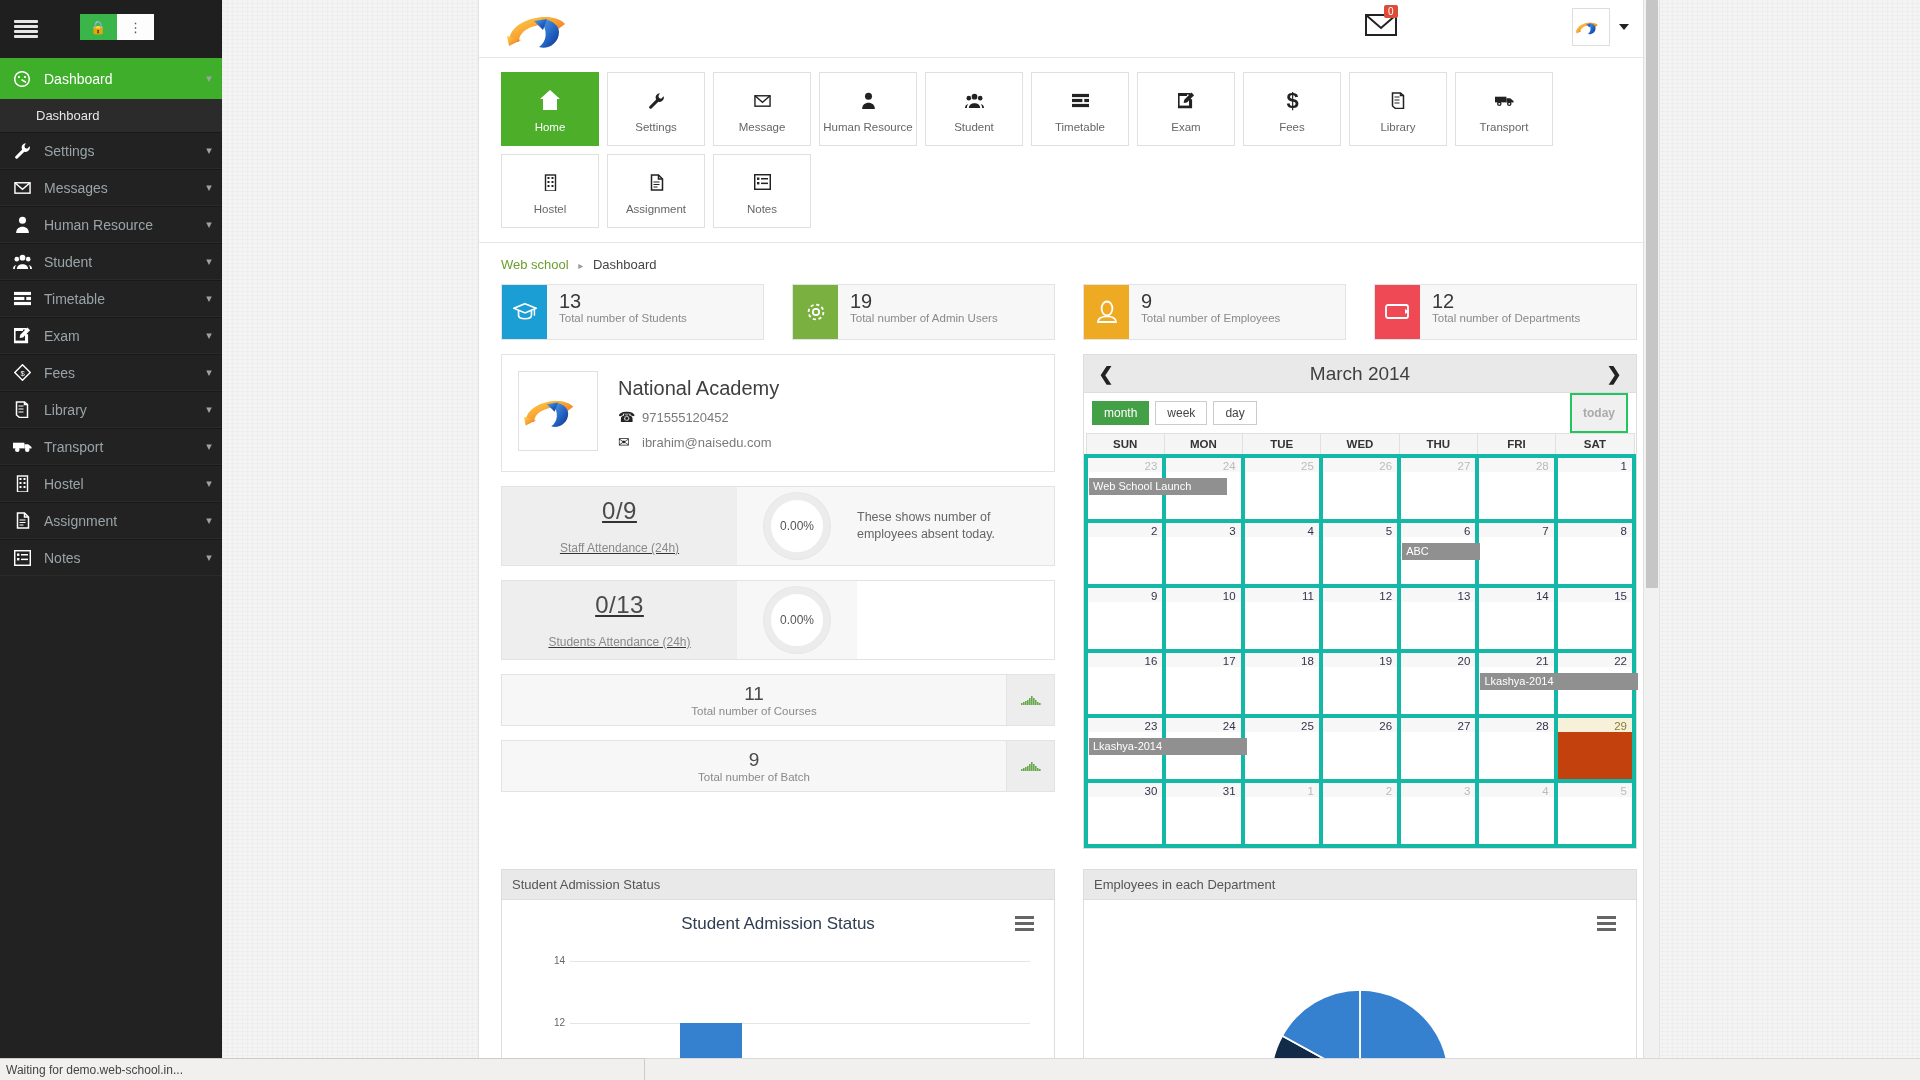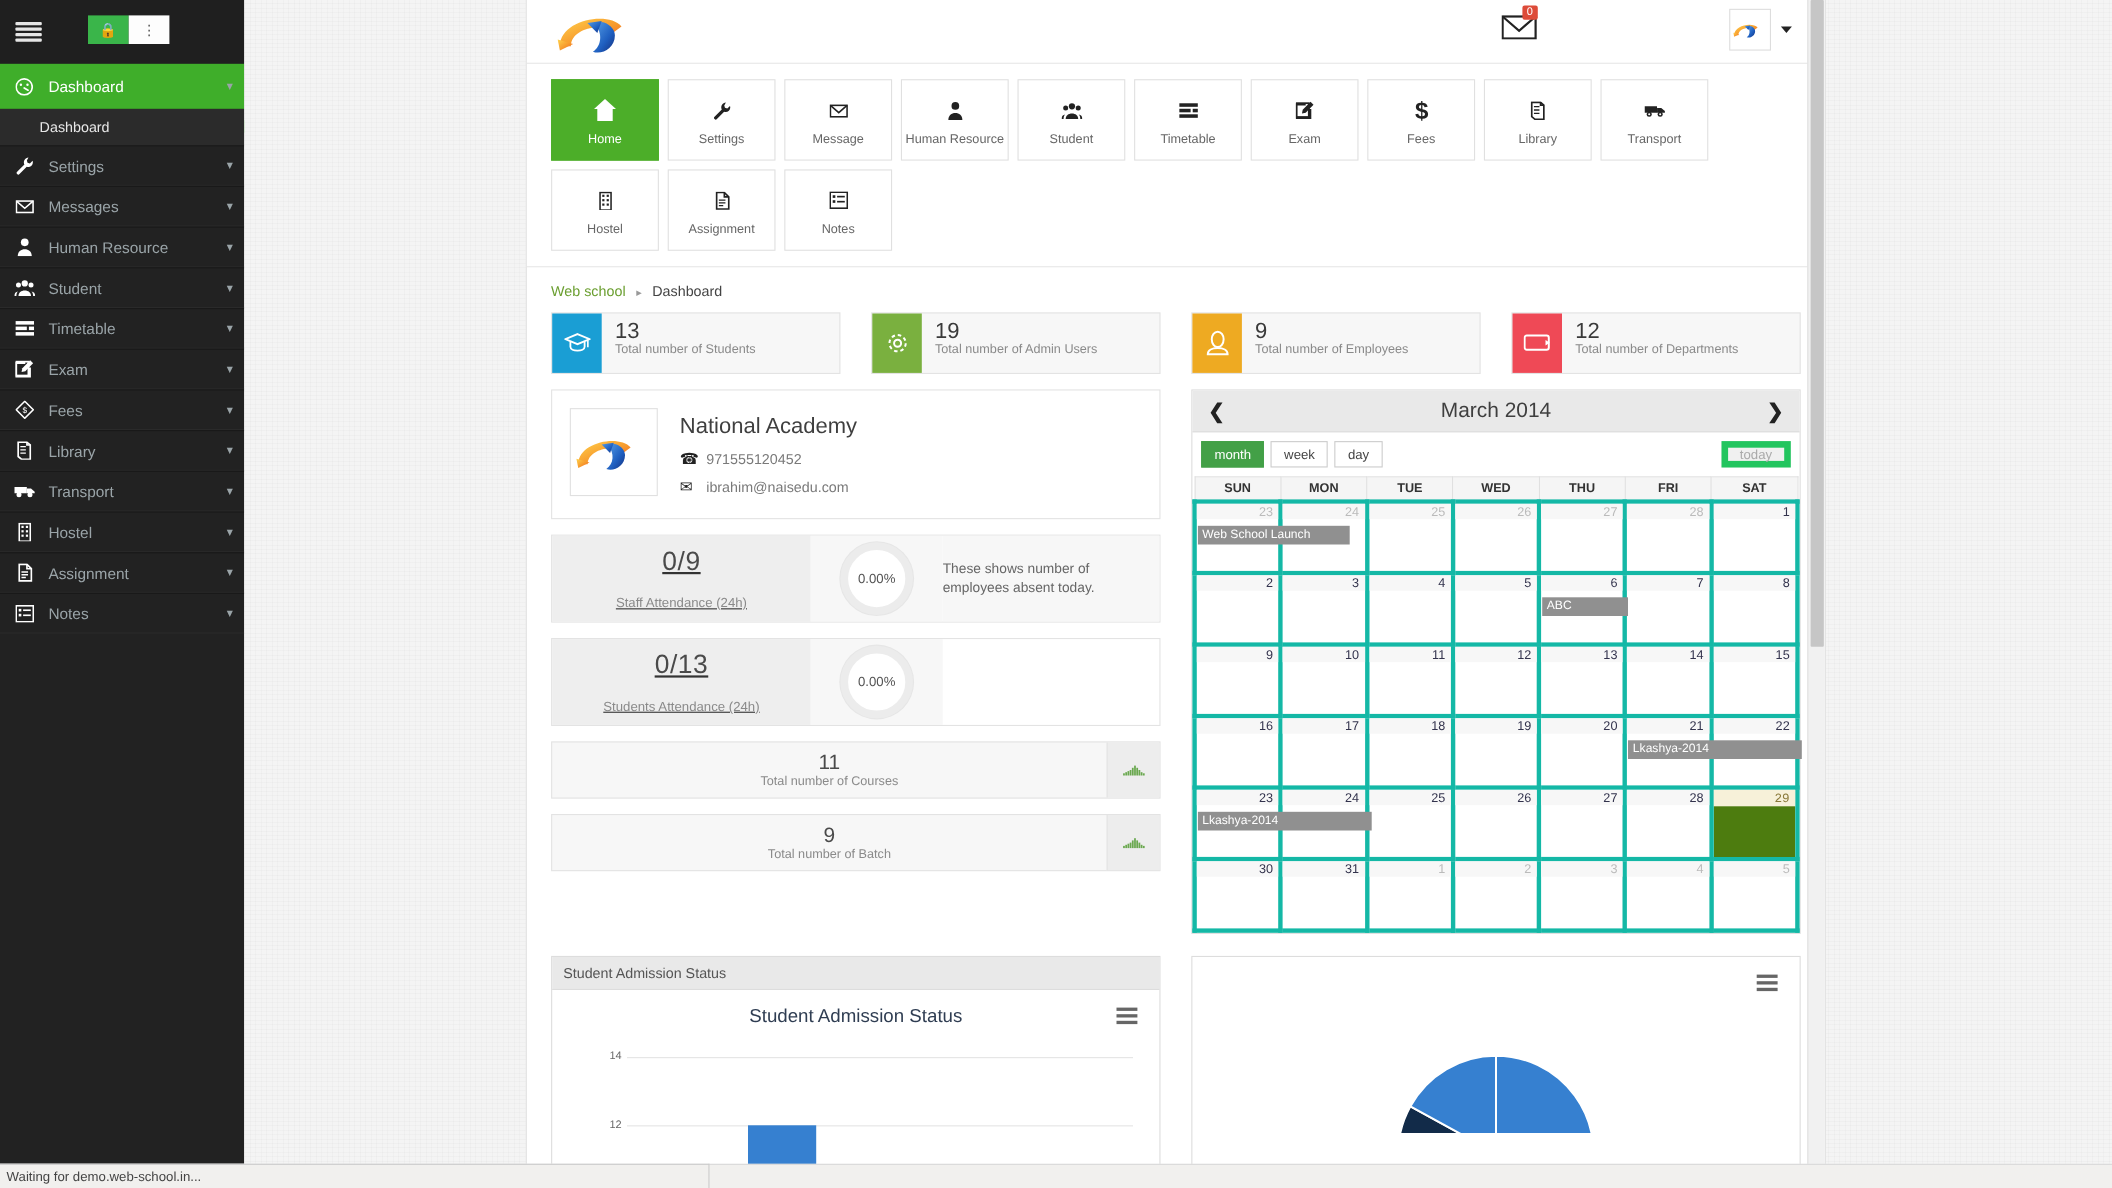--- a/index.html
+++ b/index.html
@@ -173,35 +173,35 @@
   .calhead .tt { flex:1; text-align:center; font-size:19px;color:#3f3f3f;font-weight:300;}
   .navbtn { width:44px; text-align:center; font-size:18px; color:#222; cursor:pointer; font-weight:bold;}
   .caltools { height:40px; display:flex; align-items:center; padding:0 8px; }
   .vbtn {
     height:24px; padding:0 11px; border:1px solid #ccc; background:#fff;
     font-size:12px; color:#444; margin-right:6px; display:flex;align-items:center;
     cursor:pointer;
   }
   .vbtn.on { background:#43a047; border-color:#43a047; color:#fff; }
   .todaybtn {
-    margin-left:auto; height:24px; padding:0 11px; border:6px solid #22c55e;
-    background:#f0f0f0; color:#aaa; font-size:12px; display:flex;align-items:center;cursor:pointer;
+    margin-left:auto; height:40px; padding:0 11px; border:2px solid #22c55e;
+    background:#f0f0f0; color:#aaa; font-size:12px; display:flex;align-items:center;cursor:pointer;font-weight:bold;
   }
   table.cal { width:100%; border-collapse:collapse; }
   table.cal th {
     font-size:11.5px; color:#333; background:#f5f5f5;
     border:1px solid #e0e0e0; height:22px; font-weight:bold;
   }
   table.cal td {
     border:4px solid #14b8a6; height:65px; vertical-align:top; position:relative;
     width:14.28%;
   }
   .daynum { text-align:right; font-size:11.5px; color:#33334d; padding:2px 5px 0 0; background:#f7f7f7;}
   td.other .daynum { color:#bbb; }
-  td.today { background:#4d7c0f;font-family:Liberation Mono, monospace; }
+  td.today { background:#c2410c; }
   td.today .daynum { background:#f7f1d9; color:#8a7a3a; }
   .ev {
     position:absolute; left:1px; top:20px; height:17px; background:#909090;
     color:#fff; font-size:11px; line-height:17px; padding-left:4px; overflow:hidden;
     z-index:3; white-space:nowrap; cursor:pointer;
   }
 
   
   .panelrow { display:flex; padding:20px 22px 0 22px; gap:28px; }
   .panel { width:560px; border:1px solid #ddd; background:#fff; }
@@ -947,20 +947,21 @@
             </div>
           <div class="axlbl" style="left:52px; top:55px;">14</div>
           <div class="gline" style="left:68px; top:61px; width:460px;"></div>
           <div class="axlbl" style="left:52px; top:117px;">12</div>
           <div class="gline" style="left:68px; top:123px; width:460px;"></div>
           <div class="bar" style="left:178px; top:123px; width:62px; height:40px;"></div>
         </div>
       </div>
 
       <div class="panel">
+        <div class="phead">Employees in each Department</div>
         <div class="pbody">
           <div class="burger3">
               <i></i>
               <i></i>
               <i></i>
             </div>
           <div class="pieouter">
             <svg id="piesvg" width="185" height="185" viewBox="0 0 100 100">
                 <path d="M50 50 L50 2 A48 48 0 0 1 95.65071278216737 64.83281572999748 Z" fill="#3680d0" stroke="#fff" stroke-width="1"></path>
                 <path d="M50 50 L95.65071278216737 64.83281572999748 A48 48 0 0 1 82.85826108457707 84.99049411622775 Z" fill="#8cc63f" stroke="#fff" stroke-width="1"></path>

